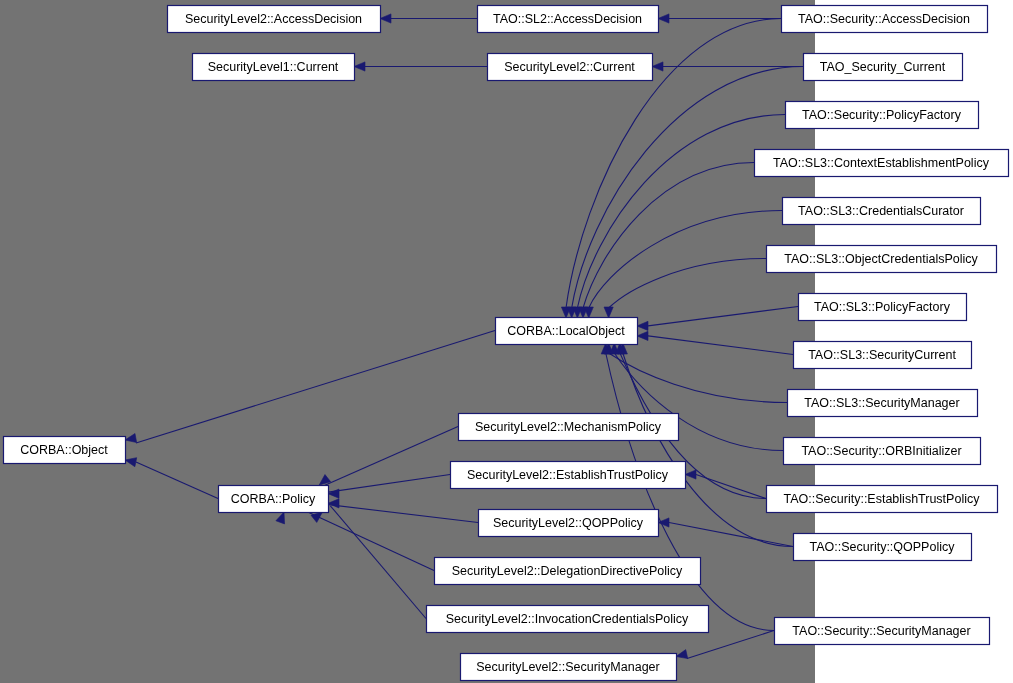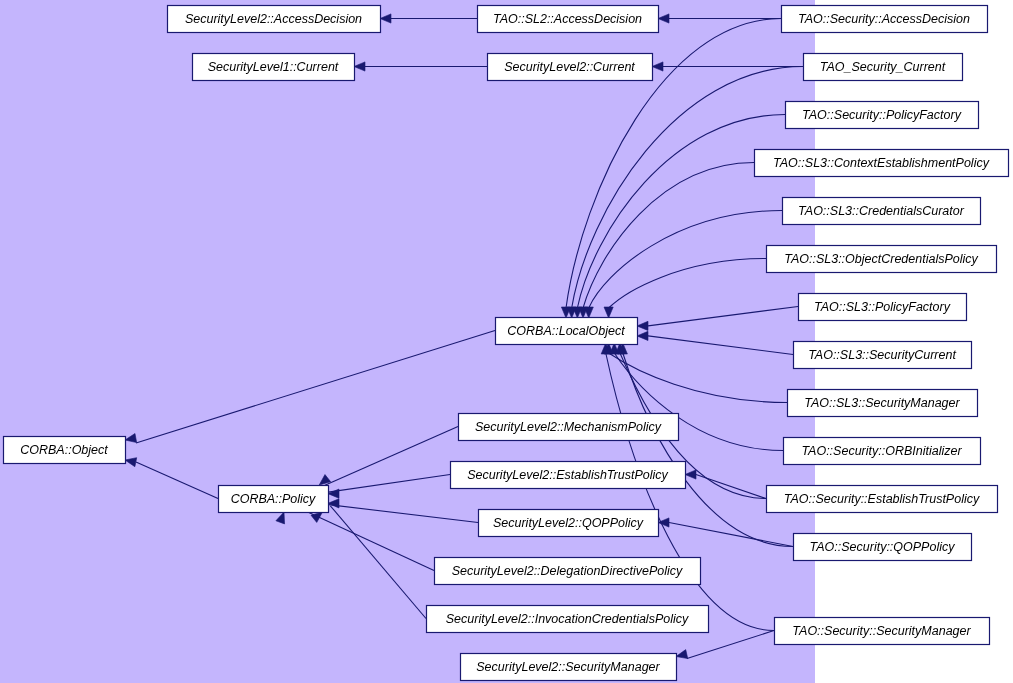--- a/index.html
+++ b/index.html
@@ -11,22 +11,21 @@
   body {
     width: 1013px;
     height: 683px;
     font-family: "Liberation Sans", "DejaVu Sans", sans-serif;
     overflow: hidden;
   }
   #diagram-root {
     position: relative;
     width: 815px;
     height: 683px;
-    background: #c4b5fd;
-    font-style: italic;
+    background: #737373;
   }
   svg#graph {
     position: absolute;
     left: 0;
     top: 0;
     width: 1013px;
     height: 683px;
     display: block;
   }
   .edge-line {

